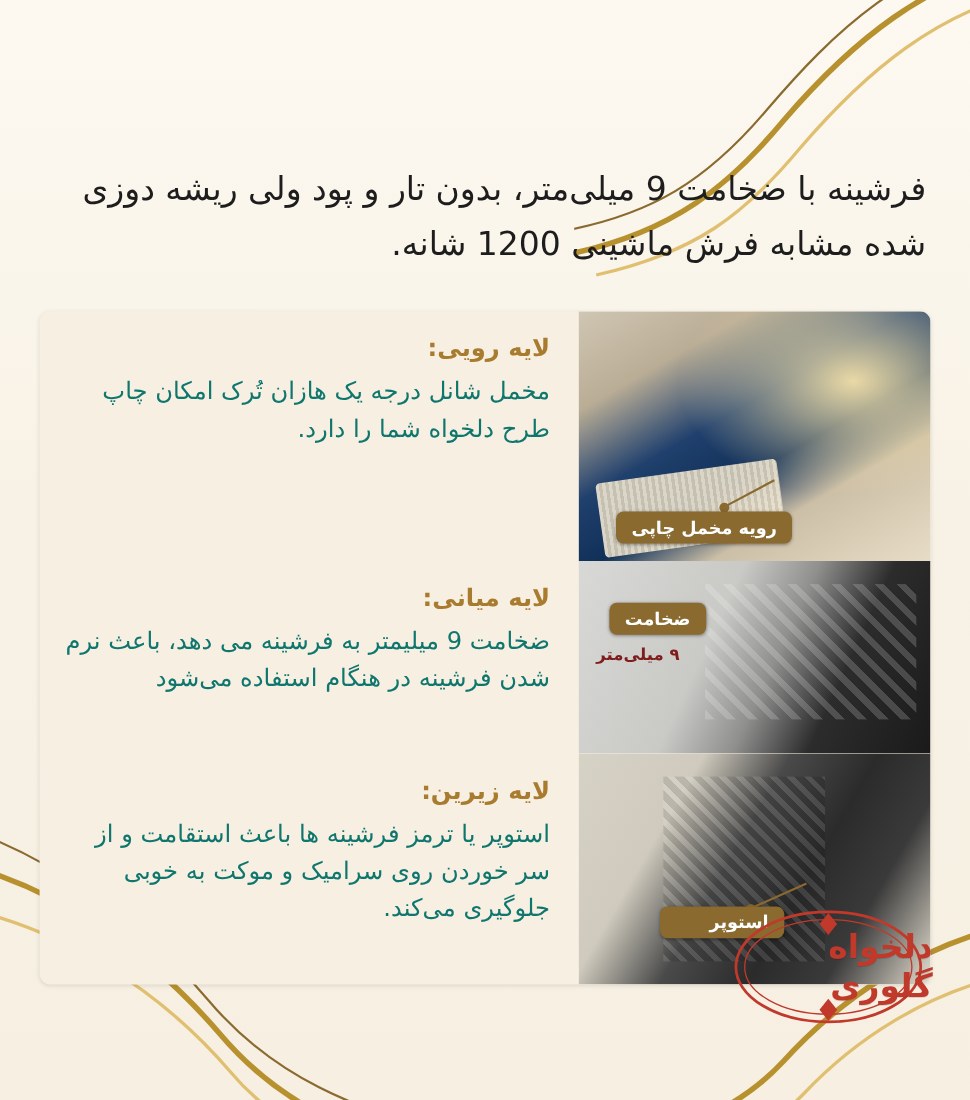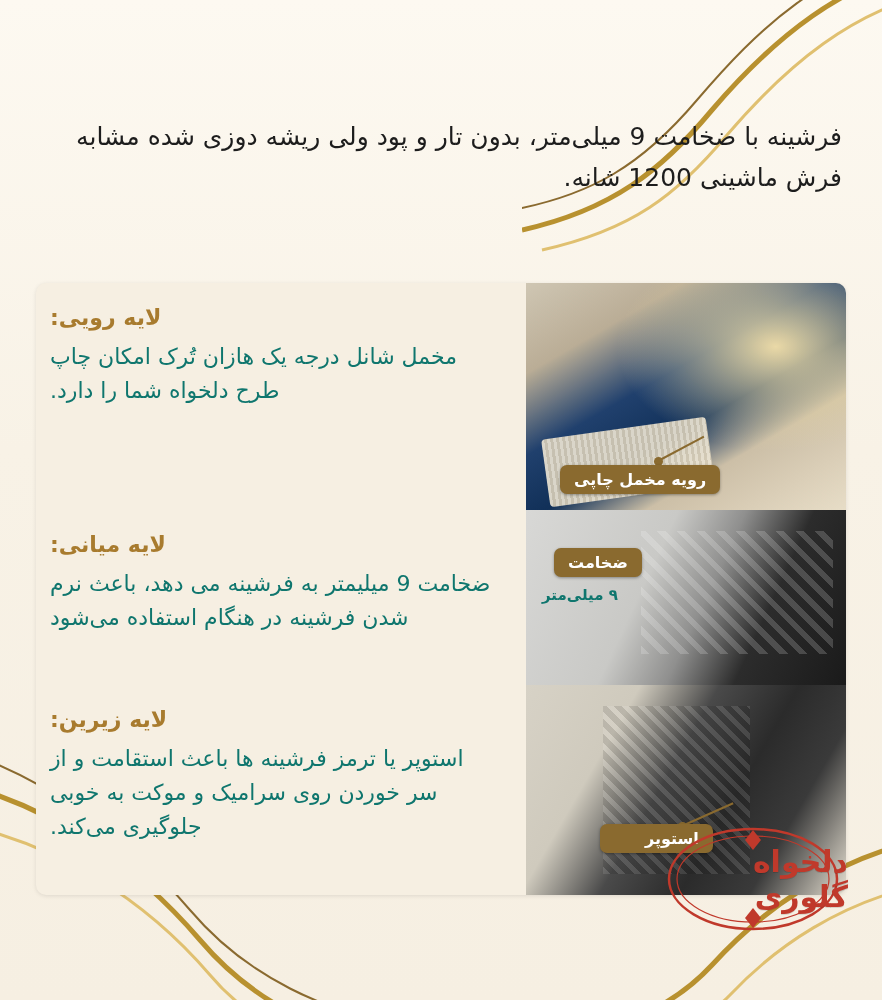--- a/index.html
+++ b/index.html
@@ -37,25 +37,25 @@
     right: 40px;
     font-size: 30px;
     font-weight: bold;
     color: #c0392b;
     letter-spacing: 0;
     direction: rtl;
   }
 
   .intro {
     position: absolute;
-    top: 116px;
+    top: 148px;
     right: 40px;
     left: 60px;
     text-align: right;
-    font-size: 25px;
+    font-size: 30px;
     line-height: 1.65;
     color: #1d1d1d;
     direction: rtl;
   }
 
   
   .card {
     position: absolute;
     top: 283px;
     left: 36px;
@@ -74,21 +74,21 @@
     display: flex;
     flex-direction: row-reverse;
   }
   .row-1 { top: 0; height: 227px; }
   .row-2 { top: 227px; height: 175px; }
   .row-3 { top: 402px; height: 210px; }
 
   .row-text {
     flex: 1 1 auto;
     padding: 22px 26px 10px 14px;
-    text-align: left;
+    text-align: right;
     direction: rtl;
   }
 
   .row-head {
     font-size: 22px;
     font-weight: bold;
     color: #a87b2e;
     margin-bottom: 10px;
   }
   .row-body {
@@ -173,21 +173,21 @@
   }
   .ribbon-1 { left: 18px;  bottom: 16px; }
   .ribbon-2 { left: 12px;  top: 38px; }
   .ribbon-3 { left: 58px;  bottom: 42px; padding-left: 45px; }
 
   .ribbon-sub {
     position: absolute;
     left: 16px;
     top: 76px;
     font-size: 15px;
-    color: #0f766e;
+    color: #7f1d1d;
     direction: rtl;
     font-weight: bold;
   }
 
   .pin {
     position: absolute;
     width: 9px; height: 9px;
     border-radius: 50%;
     background: #8a6a2f;
   }

